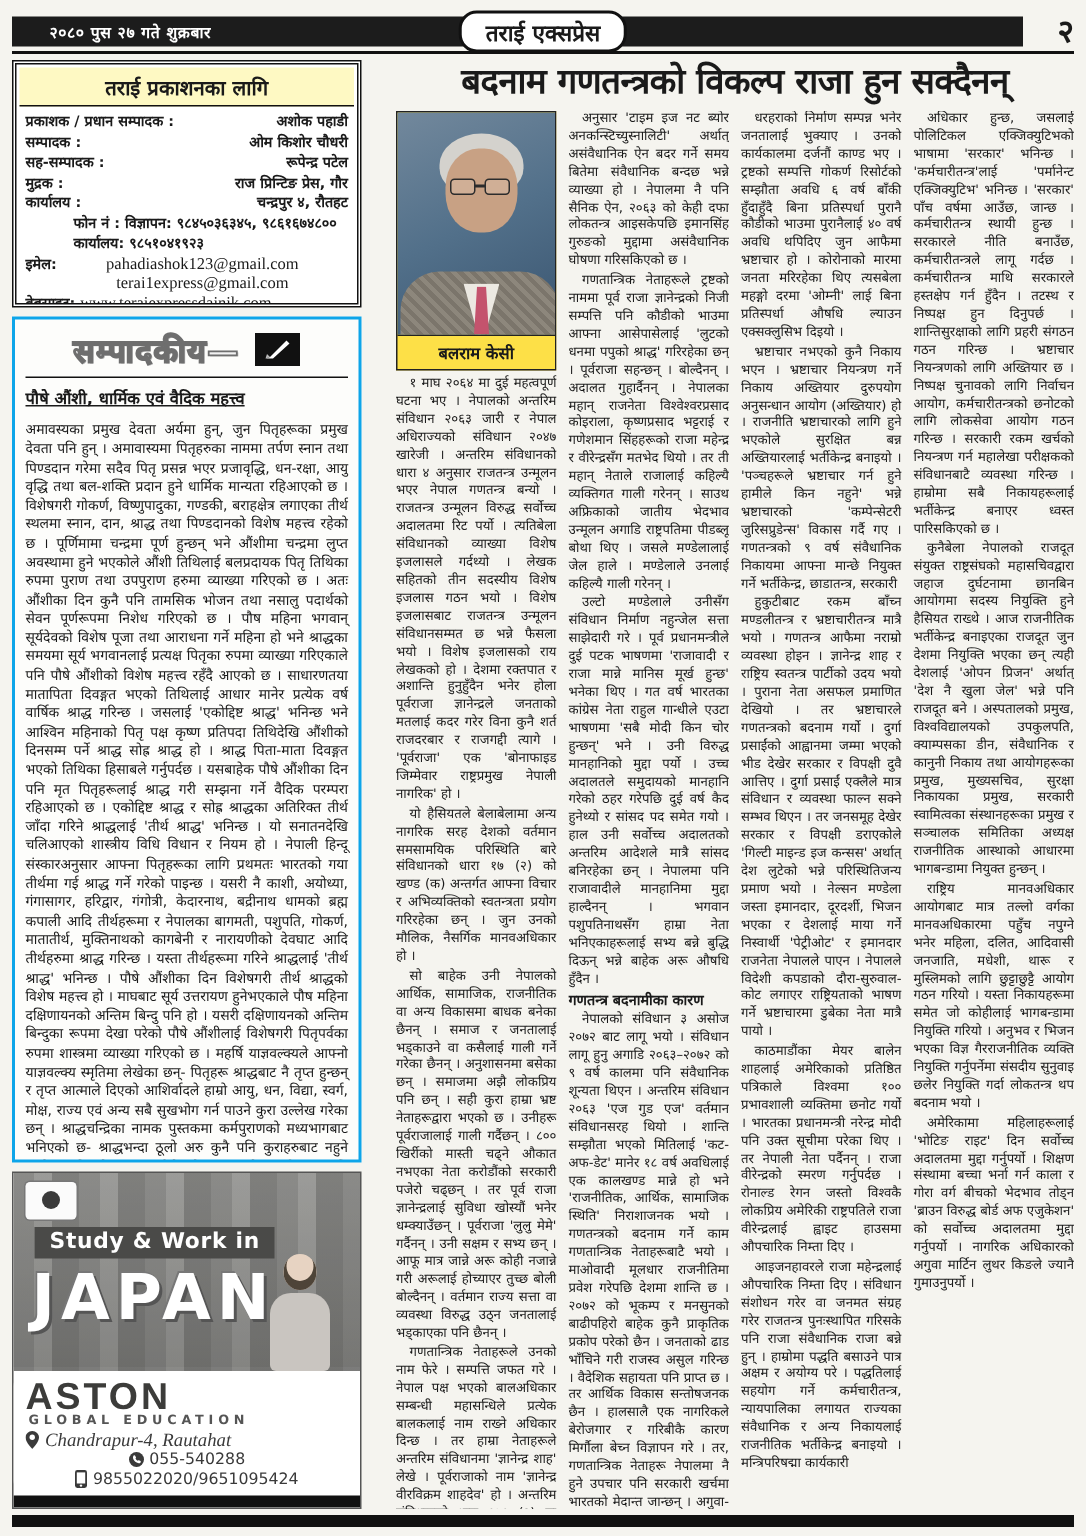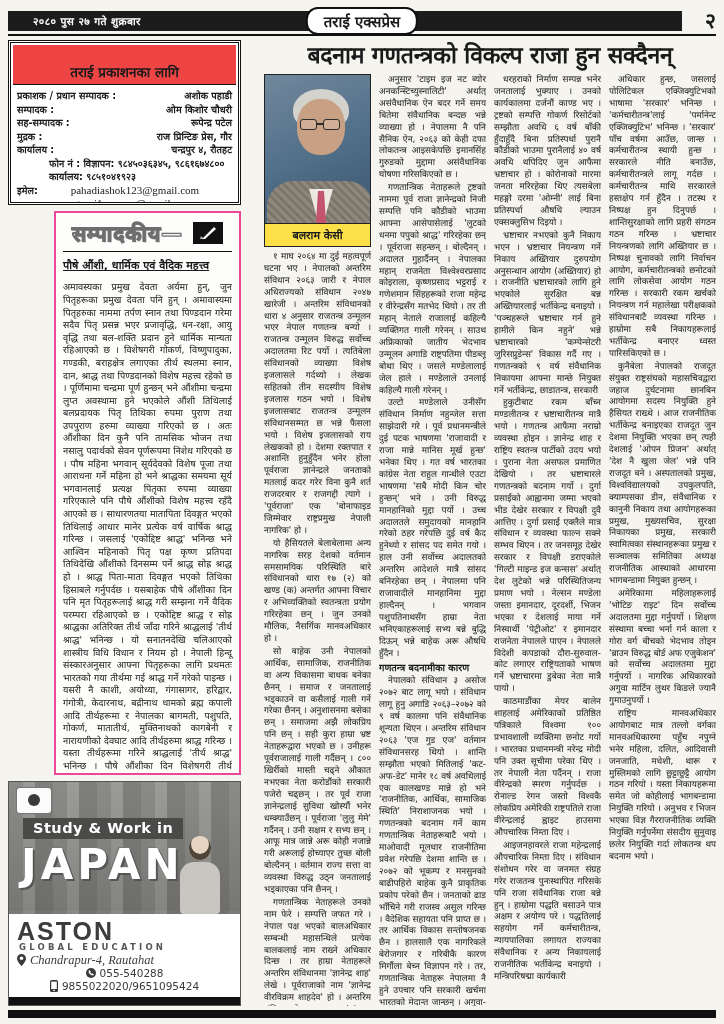--- a/index.html
+++ b/index.html
@@ -16,30 +16,30 @@
   .titlebox { position:absolute; left:50%; top:-3px; transform:translateX(-50%);
               background:#fff; border:2px solid #111; border-radius:12px; padding:2px 16px;
               font-size:15px; font-weight:bold; white-space:nowrap; z-index:3; }
   .pagenum { width:34px; text-align:right; font-size:21px; font-weight:bold; line-height:20px; }
   .toprule { position:absolute; left:8px; right:8px; top:34px; border-top:2px solid #111; }
   
   .content { position:absolute; left:8px; right:8px; top:40px; bottom:18px; display:flex; gap:7px; }
   .leftcol { width:233px; flex:none; display:flex; flex-direction:column; gap:6px; }
   
   .mastbox { border:3px double #111; background:#fff; height:166px; overflow:hidden; padding:3px 6px 4px; }
-  .mast-title { text-align:center; font-weight:bold; font-size:13.5px; background:#ef4444;
-                border-bottom:1.5px solid #111; padding:18px 0 3px; margin:-1px -4px 4px; }
+  .mast-title { text-align:center; font-weight:bold; font-size:13.5px; background:#fef9c3;
+                border-bottom:1.5px solid #111; padding:4px 0 3px; margin:-1px -4px 4px; }
   .mrow { display:flex; justify-content:space-between; font-size:9.6px; font-weight:bold; line-height:13.5px; }
   .mline { font-size:9.6px; font-weight:bold; line-height:13.5px;margin-left:32px; }
   .mrow .mvalue { text-align:right; }
   .latin { font-family:"Liberation Serif", serif; font-weight:normal; font-size:11px; }
   .email-row { display:flex; font-size:9.6px; font-weight:bold; line-height:13px; }
   .email-col { flex:1; text-align:center; }
   
-  .edbox { border:2px solid #ec4899; background:#fdfdfb; height:566px; overflow:hidden; padding:4px 7px;margin-left:46px; }
+  .edbox { border:2px solid #0ea5e9; background:#fdfdfb; height:566px; overflow:hidden; padding:4px 7px; }
   .ed-head { display:flex; align-items:center; justify-content:center; gap:10px; padding:2px 0 4px; }
   .ed-label { font-size:21px; font-weight:bold; color:#f2f2f2; -webkit-text-stroke:1.2px #6e6e6e;
               text-shadow:1px 1px 0 #bdbdbd; letter-spacing:1px; }
   .pen-box { width:30px; height:22px; background:#111; display:flex; align-items:center; justify-content:center; }
   .ed-title { font-size:11px; font-weight:bold; border-top:1.5px solid #111;
               padding:4px 0 5px; line-height:20px;text-decoration:underline; }
   .ed-body { font-size:9.3px; line-height:12.6px; text-align:justify; }
   
   .ad { border:1px solid #555; height:226px; position:relative; overflow:hidden;
         background:linear-gradient(#d8d8d6 0 58%, #ffffff 58% 100%); }
@@ -254,22 +254,22 @@
               <p>हुकुटीबाट रकम बाँच्न मण्डलीतन्त्र र भ्रष्टाचारीतन्त्र मात्रै भयो । गणतन्त्र आफैमा नराम्रो व्यवस्था होइन । ज्ञानेन्द्र शाह र राष्ट्रिय स्वतन्त्र पार्टीको उदय भयो । पुराना नेता असफल प्रमाणित देखियो । तर भ्रष्टाचारले गणतन्त्रको बदनाम गर्यो । दुर्गा प्रसाईंको आह्वानमा जम्मा भएको भीड देखेर सरकार र विपक्षी दुवै आत्तिए । दुर्गा प्रसाईं एक्लैले मात्र संविधान र व्यवस्था फाल्न सक्ने सम्भव थिएन । तर जनसमूह देखेर सरकार र विपक्षी डराएकोले 'गिल्टी माइन्ड इज कन्सस' अर्थात् देश लुटेको भन्ने परिस्थितिजन्य प्रमाण भयो । नेल्सन मण्डेला जस्ता इमानदार, दूरदर्शी, भिजन भएका र देशलाई माया गर्ने निस्वार्थी 'पेट्रीओट' र इमानदार राजनेता नेपालले पाएन । नेपालले विदेशी कपडाको दौरा-सुरुवाल-कोट लगाएर राष्ट्रियताको भाषण गर्ने भ्रष्टाचारमा डुबेका नेता मात्रै पायो ।</p>
               <p>काठमाडौंका मेयर बालेन शाहलाई अमेरिकाको प्रतिष्ठित पत्रिकाले विश्वमा १०० प्रभावशाली व्यक्तिमा छनोट गर्यो । भारतका प्रधानमन्त्री नरेन्द्र मोदी पनि उक्त सूचीमा परेका थिए । तर नेपाली नेता पर्दैनन् । राजा वीरेन्द्रको स्मरण गर्नुपर्दछ । रोनाल्ड रेगन जस्तो विश्वकै लोकप्रिय अमेरिकी राष्ट्रपतिले राजा वीरेन्द्रलाई ह्वाइट हाउसमा औपचारिक निम्ता दिए ।</p>
               <p>आइजनहावरले राजा महेन्द्रलाई औपचारिक निम्ता दिए । संविधान संशोधन गरेर वा जनमत संग्रह गरेर राजतन्त्र पुनःस्थापित गरिसके पनि राजा संवैधानिक राजा बन्ने हुन् । हाम्रोमा पद्धति बसाउने पात्र अक्षम र अयोग्य परे । पद्धतिलाई सहयोग गर्ने कर्मचारीतन्त्र, न्यायपालिका लगायत राज्यका संवैधानिक र अन्य निकायलाई राजनीतिक भर्तीकेन्द्र बनाइयो । मन्त्रिपरिषद्मा कार्यकारी</p>
             </div>
         </div>
 
         <div class="col">
           <div>
               <p>अधिकार हुन्छ, जसलाई पोलिटिकल एक्जिक्युटिभको भाषामा 'सरकार' भनिन्छ । 'कर्मचारीतन्त्र'लाई 'पर्मानेन्ट एक्जिक्युटिभ' भनिन्छ । 'सरकार' पाँच वर्षमा आउँछ, जान्छ । कर्मचारीतन्त्र स्थायी हुन्छ । सरकारले नीति बनाउँछ, कर्मचारीतन्त्रले लागू गर्दछ । कर्मचारीतन्त्र माथि सरकारले हस्तक्षेप गर्न हुँदैन । तटस्थ र निष्पक्ष हुन दिनुपर्छ । शान्तिसुरक्षाको लागि प्रहरी संगठन गठन गरिन्छ । भ्रष्टाचार नियन्त्रणको लागि अख्तियार छ । निष्पक्ष चुनावको लागि निर्वाचन आयोग, कर्मचारीतन्त्रको छनोटको लागि लोकसेवा आयोग गठन गरिन्छ । सरकारी रकम खर्चको नियन्त्रण गर्न महालेखा परीक्षकको संविधानबाटै व्यवस्था गरिन्छ । हाम्रोमा सबै निकायहरूलाई भर्तीकेन्द्र बनाएर ध्वस्त पारिसकिएको छ ।</p>
               <p>कुनैबेला नेपालको राजदूत संयुक्त राष्ट्रसंघको महासचिवद्वारा जहाज दुर्घटनामा छानबिन आयोगमा सदस्य नियुक्ति हुने हैसियत राख्थे । आज राजनीतिक भर्तीकेन्द्र बनाइएका राजदूत जुन देशमा नियुक्ति भएका छन् त्यही देशलाई 'ओपन प्रिजन' अर्थात् 'देश नै खुला जेल' भन्ने पनि राजदूत बने । अस्पतालको प्रमुख, विश्वविद्यालयको उपकुलपति, क्याम्पसका डीन, संवैधानिक र कानुनी निकाय तथा आयोगहरूका प्रमुख, मुख्यसचिव, सुरक्षा निकायका प्रमुख, सरकारी स्वामित्वका संस्थानहरूका प्रमुख र सञ्चालक समितिका अध्यक्ष राजनीतिक आस्थाको आधारमा भागबन्डामा नियुक्त हुन्छन् ।</p>
+              <p>राष्ट्रिय मानवअधिकार आयोगबाट मात्र तल्लो वर्गका मानवअधिकारमा पहुँच नपुग्ने भनेर महिला, दलित, आदिवासी जनजाति, मधेशी, थारू र मुस्लिमको लागि छुट्टाछुट्टै आयोग गठन गरियो । यस्ता निकायहरूमा समेत जो कोहीलाई भागबन्डामा नियुक्ति गरियो । अनुभव र भिजन भएका विज्ञ गैरराजनीतिक व्यक्ति नियुक्ति गर्नुपर्नेमा संसदीय सुनुवाइ छलेर नियुक्ति गर्दा लोकतन्त्र थप बदनाम भयो ।</p>
               <p>अमेरिकामा महिलाहरूलाई 'भोटिङ राइट' दिन सर्वोच्च अदालतमा मुद्दा गर्नुपर्यो । शिक्षण संस्थामा बच्चा भर्ना गर्न काला र गोरा वर्ग बीचको भेदभाव तोड्न 'ब्राउन विरुद्ध बोर्ड अफ एजुकेशन' को सर्वोच्च अदालतमा मुद्दा गर्नुपर्यो । नागरिक अधिकारको अगुवा मार्टिन लुथर किङले ज्यानै गुमाउनुपर्यो ।</p>
-              <p>राष्ट्रिय मानवअधिकार आयोगबाट मात्र तल्लो वर्गका मानवअधिकारमा पहुँच नपुग्ने भनेर महिला, दलित, आदिवासी जनजाति, मधेशी, थारू र मुस्लिमको लागि छुट्टाछुट्टै आयोग गठन गरियो । यस्ता निकायहरूमा समेत जो कोहीलाई भागबन्डामा नियुक्ति गरियो । अनुभव र भिजन भएका विज्ञ गैरराजनीतिक व्यक्ति नियुक्ति गर्नुपर्नेमा संसदीय सुनुवाइ छलेर नियुक्ति गर्दा लोकतन्त्र थप बदनाम भयो ।</p>
             </div>
         </div>
 
       </div>
     </div>
   </div>
 
   <div class="bottombar"></div>
 </div>
 

